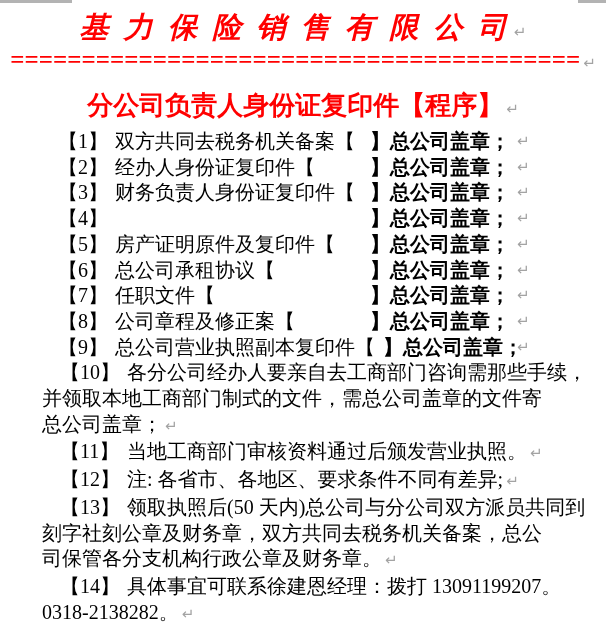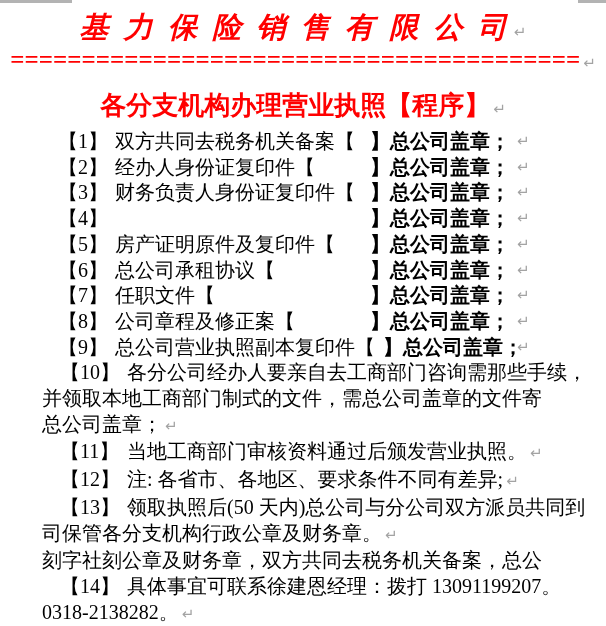--- a/index.html
+++ b/index.html
@@ -56,21 +56,21 @@
 
   <div class="title-row">
     <span class="title-text">基 力 保 险 销 售 有 限 公 司</span><span class="pmark">↵</span>
   </div>
 
   <div class="divider-row">
     <span class="divider-text">========================================</span><span class="pmark">↵</span>
   </div>
 
   <div class="heading-row">
-    <span class="heading-text">各分支机构办理营业执照【程序】</span><span class="pmark">↵</span>
+    <span class="heading-text">分公司负责人身份证复印件【程序】</span><span class="pmark">↵</span>
   </div>
 
   <div class="list">
       <div class="brow">
         <span class="bnum">【1】</span>
         <span class="bpre">双方共同去税务机关备案【</span>
         <span class="bsp"></span>
         <span class="bpost">】总公司盖章；</span>
         <span class="pmark bmark">↵</span>
       </div>
@@ -128,18 +128,18 @@
         <span class="bsp"></span>
         <span class="bpost">】总公司盖章；</span>
         <span class="pmark bmark">↵</span>
       </div>
       <div class="pline-first"><span class="pnum">【10】</span><span>各分公司经办人要亲自去工商部门咨询需那些手续，</span></div>
       <div class="pline-cont"><span>并领取本地工商部门制式的文件，需总公司盖章的文件寄</span></div>
       <div class="pline-cont"><span>总公司盖章；</span><span class="pmark">↵</span></div>
       <div class="pline-first"><span class="pnum">【11】</span><span>当地工商部门审核资料通过后颁发营业执照。</span><span class="pmark">↵</span></div>
       <div class="pline-first"><span class="pnum">【12】</span><span>注: 各省市、各地区、要求条件不同有差异;</span><span class="pmark">↵</span></div>
       <div class="pline-first"><span class="pnum">【13】</span><span>领取执照后(50 天内)总公司与分公司双方派员共同到</span></div>
+      <div class="pline-cont"><span>刻字社刻公章及财务章，双方共同去税务机关备案，总公</span></div>
       <div class="pline-cont"><span>司保管各分支机构行政公章及财务章。</span><span class="pmark">↵</span></div>
-      <div class="pline-cont"><span>刻字社刻公章及财务章，双方共同去税务机关备案，总公</span></div>
       <div class="pline-first"><span class="pnum">【14】</span><span>具体事宜可联系徐建恩经理：拨打 13091199207。</span></div>
       <div class="pline-cont"><span>0318-2138282。</span><span class="pmark">↵</span></div>
     </div>
 </div>
 
 </body></html>

